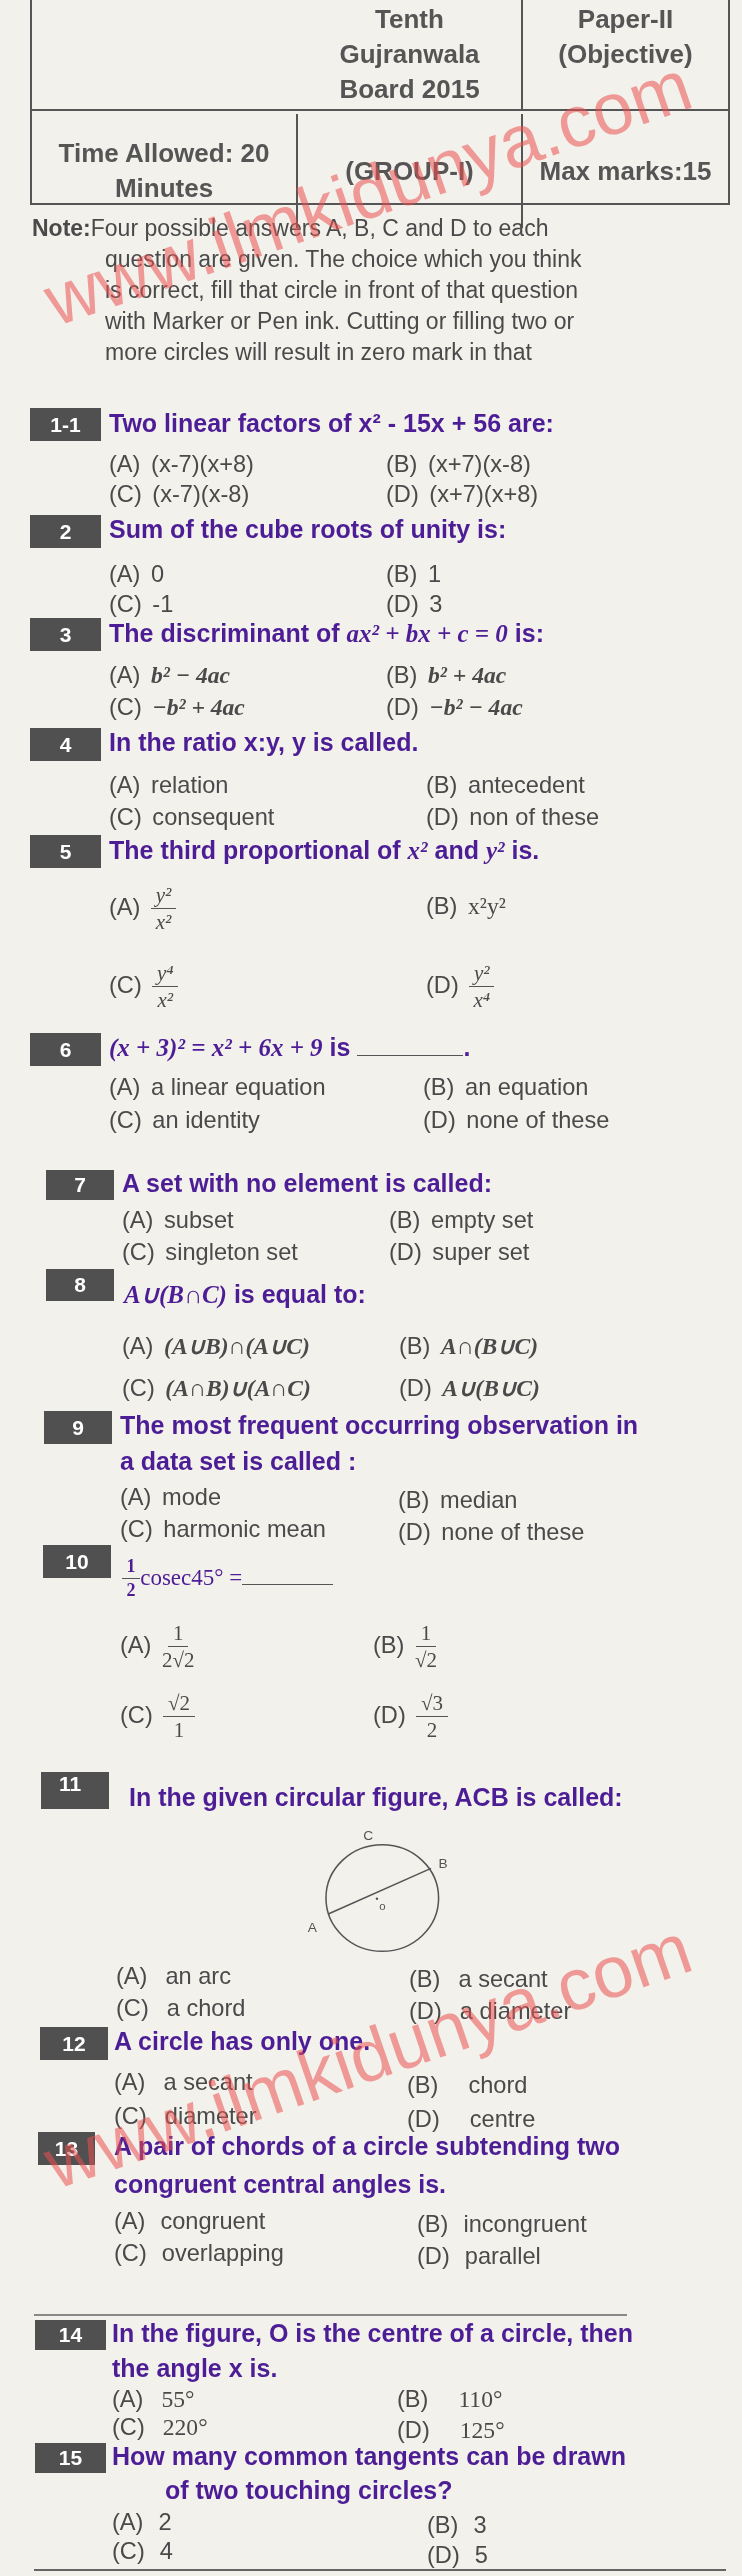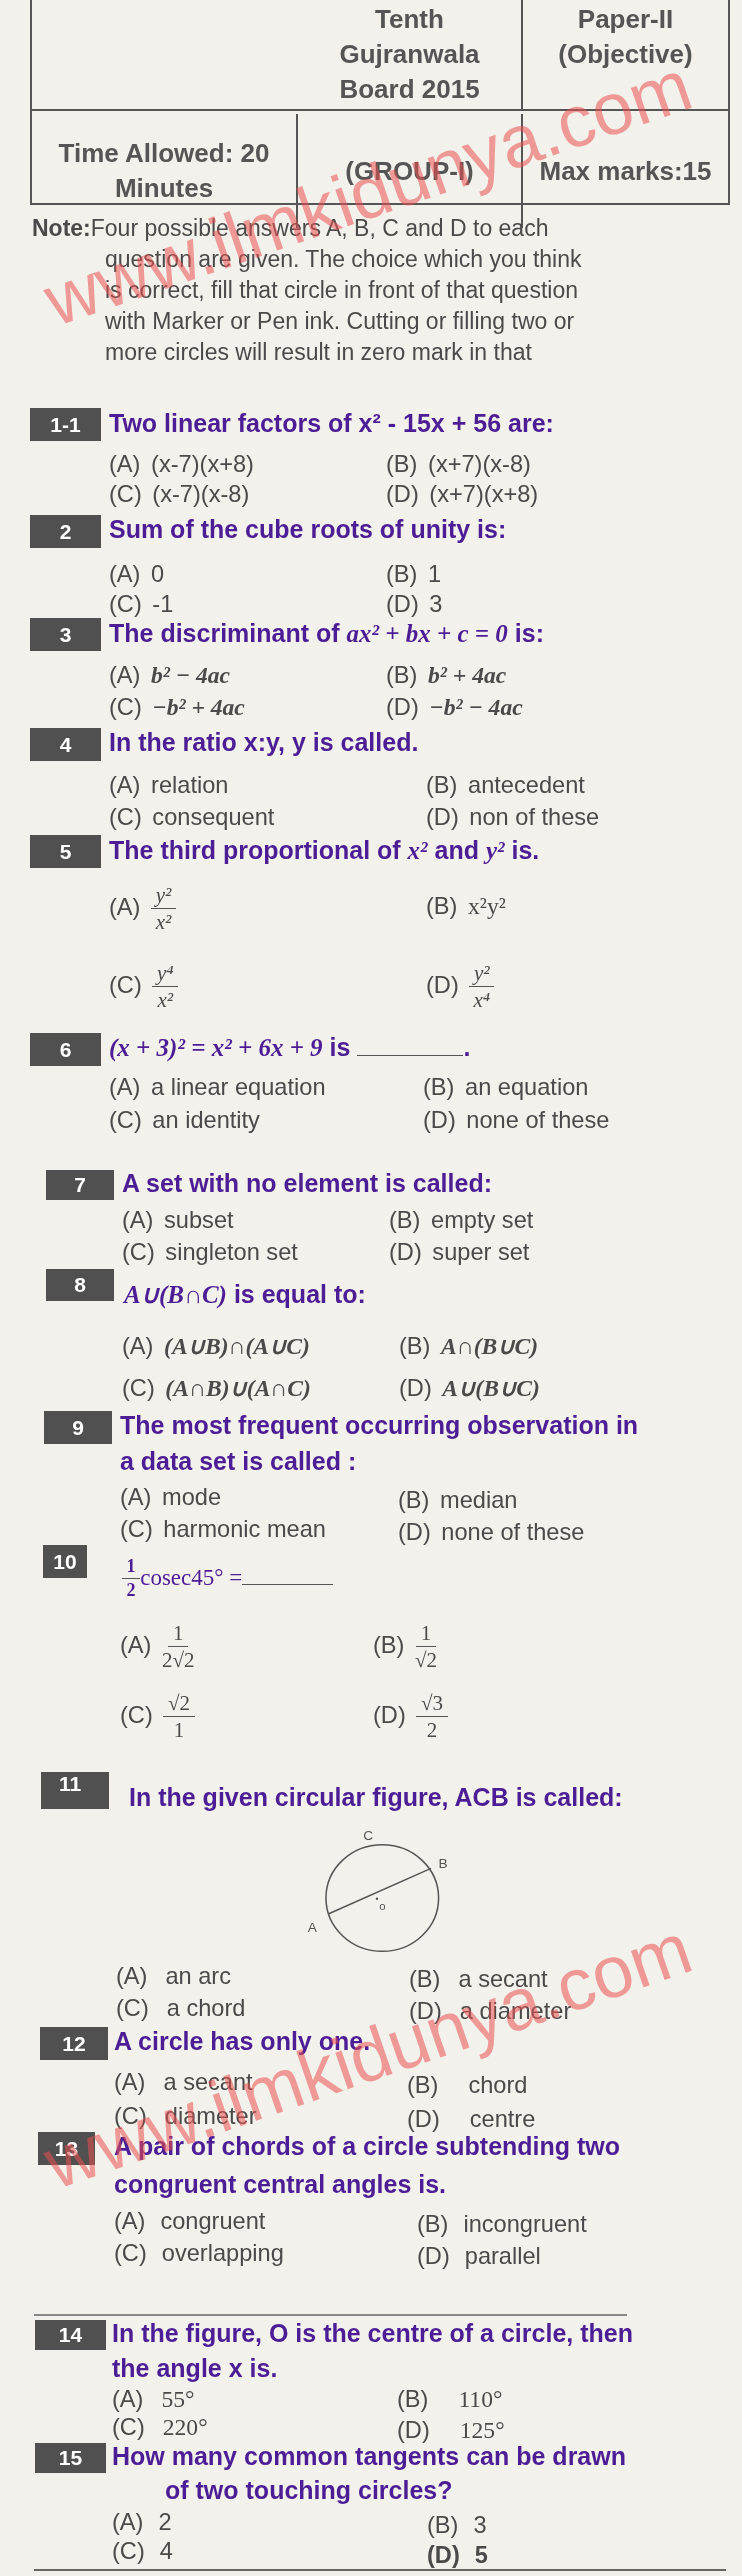--- a/index.html
+++ b/index.html
@@ -153,21 +153,21 @@
 <div class="opt" style="left:399px;top:1373px;"><span class="ol">(D)</span><span class="math">A∪(B∪C)</span></div>
 
 <div class="qlabel" style="left:44px;top:1411px;width:68px;height:33px;">9</div>
 <div class="qtext" style="left:120px;top:1409px;">The most frequent occurring observation in</div>
 <div class="qtext" style="left:120px;top:1445px;">a data set is called :</div>
 <div class="opt" style="left:120px;top:1482px;"><span class="ol">(A)</span><span>mode</span></div>
 <div class="opt" style="left:398px;top:1485px;"><span class="ol">(B)</span><span>median</span></div>
 <div class="opt" style="left:120px;top:1514px;"><span class="ol">(C)</span><span>harmonic mean</span></div>
 <div class="opt" style="left:398px;top:1517px;"><span class="ol">(D)</span><span>none of these</span></div>
 
-<div class="qlabel" style="left:43px;top:1545px;width:44px;height:33px;">10</div>
+<div class="qlabel" style="left:43px;top:1545px;width:68px;height:33px;">10</div>
 <div class="qtext" style="left:122px;top:1555px;"><span class="frac" style="font-style:normal;font-size:18px;line-height:23px;">
       <span class="num">1</span>
       <span>2</span>
     </span><span class="mathn" style="font-size:23px;">cosec45° =</span><span class="blank" style="width:91px;"></span></div>
 <div class="opt" style="left:120px;top:1620px;"><span class="ol">(A)</span><span class="frac" style="font-style:normal;">
       <span class="num">1</span>
       <span>2√2</span>
     </span></div>
 <div class="opt" style="left:373px;top:1620px;"><span class="ol">(B)</span><span class="frac" style="font-style:normal;">
       <span class="num">1</span>
@@ -222,19 +222,19 @@
 <div class="opt" style="left:397px;top:2384px;"><span class="ol" style="margin-right:30px;">(B)</span><span class="mathn">110°</span></div>
 <div class="opt" style="left:112px;top:2412px;text-align:center;"><span class="ol" style="margin-right:18px;">(C)</span><span class="mathn">220°</span></div>
 <div class="opt" style="left:397px;top:2415px;"><span class="ol" style="margin-right:30px;">(D)</span><span class="mathn">125°</span></div>
 
 <div class="qlabel" style="left:35px;top:2443px;width:71px;height:30px;">15</div>
 <div class="qtext" style="left:112px;top:2440px;">How many common tangents can be drawn</div>
 <div class="qtext" style="left:129px;top:2474px;margin-left:36px;">of two touching circles?</div>
 <div class="opt" style="left:112px;top:2507px;"><span class="ol" style="margin-right:15px;">(A)</span><span>2</span></div>
 <div class="opt" style="left:427px;top:2510px;"><span class="ol" style="margin-right:15px;">(B)</span><span>3</span></div>
 <div class="opt" style="left:112px;top:2536px;"><span class="ol" style="margin-right:15px;">(C)</span><span>4</span></div>
-<div class="opt" style="left:427px;top:2540px;font-weight:bold;"><span class="ol" style="margin-right:15px;">(D)</span><span>5</span></div>
+<div class="opt" style="left:427px;top:2540px;"><span class="ol" style="margin-right:15px;">(D)</span><span>5</span></div>
 
 <div class="hr" style="top:2569px;left:34px;width:692px;"></div>
 
 <div class="watermark" style="left:61px;top:259px;transform:rotate(-19deg);">www.ilmkidunya.com</div>
 <div class="watermark" style="left:61px;top:2122px;transform:rotate(-19deg);">www.ilmkidunya.com</div>
 
 
 </body></html>

